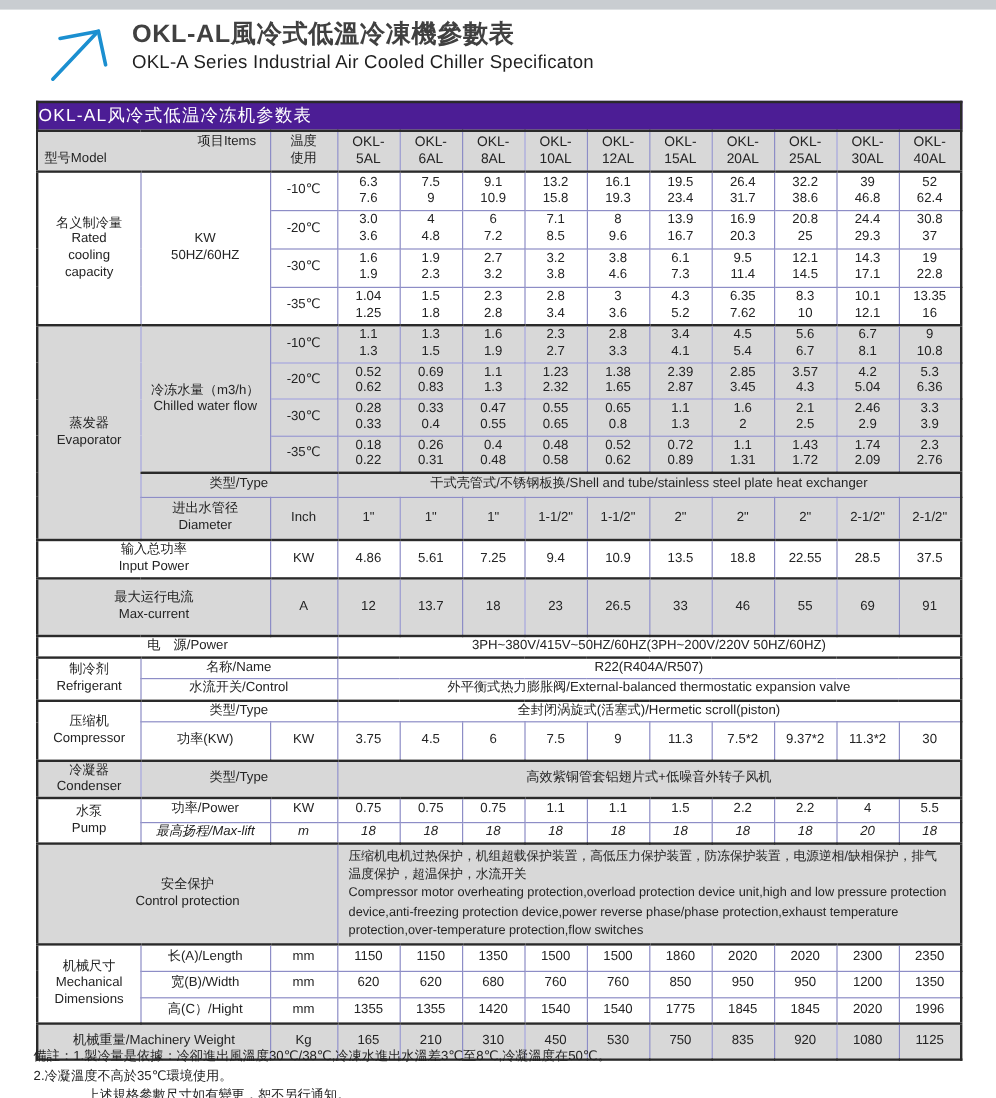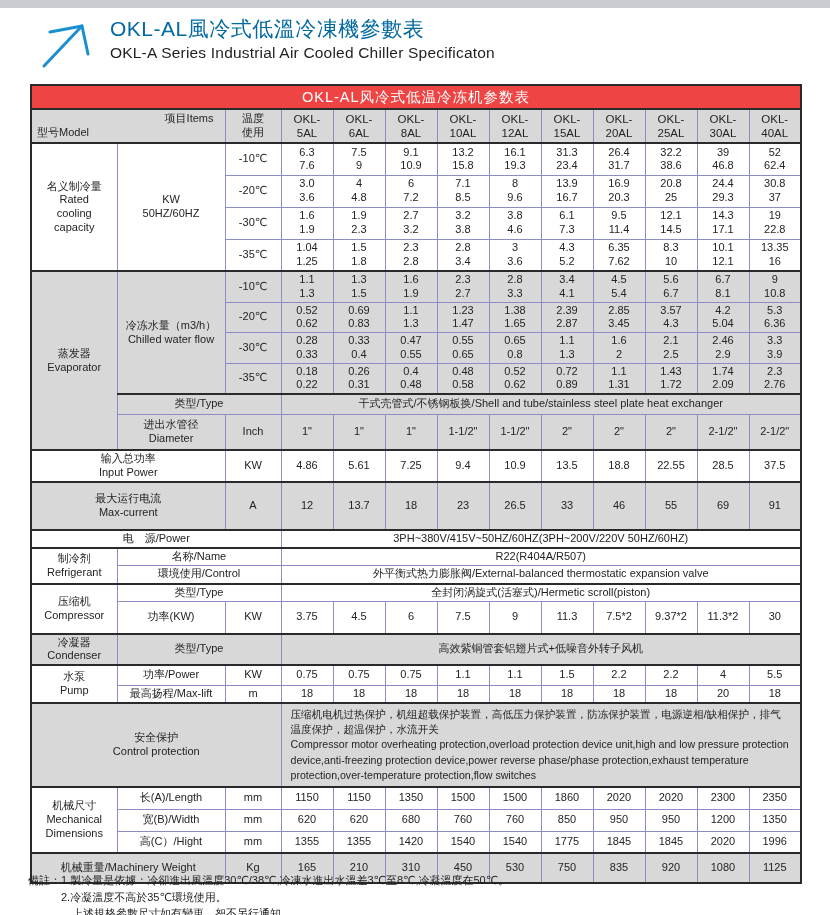--- a/index.html
+++ b/index.html
@@ -1,35 +1,35 @@
 <!DOCTYPE html>
 <html><head>
 <meta charset="utf-8">
 <style>
   html,body{margin:0;padding:0;}
   body{width:830px;height:915px;background:#ffffff;font-family:"Liberation Sans","DejaVu Sans",sans-serif;}
   .page{position:relative;width:830px;height:915px;background:#fff;overflow:hidden;}
   .top-strip{position:absolute;top:0;left:0;width:830px;height:8px;background:#c9cdd1;}
   .header{position:absolute;top:16px;left:36px;display:flex;align-items:flex-start;gap:16px;}
   .logo{width:58px;height:54px;flex:0 0 auto;margin-top:2px;}
-  .titles h1{margin:0;font-size:21px;font-weight:400;color:#0369a1;letter-spacing:0.5px;line-height:1.25;}
+  .titles h1{margin:0;font-size:21px;font-weight:700;color:#404040;letter-spacing:0.5px;line-height:1.25;}
   .titles h2{margin:2px 0 4px 0;font-size:15.5px;font-weight:500;color:#1f1f1f;letter-spacing:0.2px;}
   .table-wrap{position:absolute;top:84px;left:30px;width:772px;}
-  .table-title{height:22px;background:#ef4444;color:#ffffff;text-align:center;font-size:14.5px;line-height:22px;font-weight:500;border:2px solid #2a2a2a;border-bottom:none;letter-spacing:1px;}
+  .table-title{height:22px;background:#4c1d95;color:#ffffff;text-align:left;font-size:14.5px;line-height:22px;font-weight:500;border:2px solid #2a2a2a;border-bottom:none;letter-spacing:1px;}
   table{border-collapse:collapse;width:100%;table-layout:fixed;border:2px solid #2a2a2a;}
   td{border:1px solid #8d8dc6;text-align:center;vertical-align:middle;font-size:11px;line-height:1.25;white-space:pre-line;padding:1px 2px;color:#242424;overflow:hidden;}
   tr.gray td{background:#d8d8d8;}
   tr.sec td{border-top:2px solid #2a2a2a;}
   td.left{text-align:left;padding:3px 9px;font-size:10.6px;line-height:1.42;}
   td.model{font-size:11.5px;}
   td.diag{position:relative;padding:0;background-image:linear-gradient(to bottom right,transparent calc(50% - 0.6px),#8d8dc6 calc(50% - 0.6px),#8d8dc6 calc(50% + 0.6px),transparent calc(50% + 0.6px));}
   td.diag .bl{position:absolute;left:5px;bottom:2px;font-size:11px;}
   td.diag .tr{position:absolute;right:11px;top:2px;font-size:11px;}
   .notes{position:absolute;left:28px;top:872px;font-size:11px;color:#1f1f1f;line-height:1.5;}
-  .notes .n2{margin-left:33px;}
+  .notes .n2{}
   .notes .n3{margin-left:44px;}
 </style>
 </head>
 <body>
 
 <div class="page">
   <div class="top-strip"></div>
 
   <div class="header">
     <svg class="logo" viewBox="0 0 58 54">
@@ -98,21 +98,21 @@
             <td>6.3
 7.6</td>
             <td>7.5
 9</td>
             <td>9.1
 10.9</td>
             <td>13.2
 15.8</td>
             <td>16.1
 19.3</td>
-            <td>31.3
+            <td>19.5
 23.4</td>
             <td>26.4
 31.7</td>
             <td>32.2
 38.6</td>
             <td>39
 46.8</td>
             <td>52
 62.4</td>
           </tr>
@@ -214,21 +214,21 @@
           </tr>
           <tr class="gray" style="height: 30px;">
             <td>-20℃</td>
             <td>0.52
 0.62</td>
             <td>0.69
 0.83</td>
             <td>1.1
 1.3</td>
             <td>1.23
-1.47</td>
+2.32</td>
             <td>1.38
 1.65</td>
             <td>2.39
 2.87</td>
             <td>2.85
 3.45</td>
             <td>3.57
 4.3</td>
             <td>4.2
 5.04</td>
@@ -334,21 +334,21 @@
             <td colspan="3">电　源/Power</td>
             <td colspan="10">3PH~380V/415V~50HZ/60HZ(3PH~200V/220V  50HZ/60HZ)</td>
           </tr>
           <tr class="sec" style="height: 18px;">
             <td rowspan="2">制冷剂
 Refrigerant</td>
             <td colspan="2">名称/Name</td>
             <td colspan="10">R22(R404A/R507)</td>
           </tr>
           <tr style="height: 18px;">
-            <td colspan="2">環境使用/Control</td>
+            <td colspan="2">水流开关/Control</td>
             <td colspan="10">外平衡式热力膨胀阀/External-balanced thermostatic expansion valve</td>
           </tr>
           <tr class="sec" style="height: 18px;">
             <td rowspan="2">压缩机
 Compressor</td>
             <td colspan="2">类型/Type</td>
             <td colspan="10">全封闭涡旋式(活塞式)/Hermetic scroll(piston)</td>
           </tr>
           <tr style="height: 32px;">
             <td>功率(KW)</td>
@@ -379,21 +379,21 @@
             <td>0.75</td>
             <td>0.75</td>
             <td>1.1</td>
             <td>1.1</td>
             <td>1.5</td>
             <td>2.2</td>
             <td>2.2</td>
             <td>4</td>
             <td>5.5</td>
           </tr>
-          <tr style="height: 18px;">
+          <tr style="height: 18px; font-style: italic;">
             <td>最高扬程/Max-lift</td>
             <td>m</td>
             <td>18</td>
             <td>18</td>
             <td>18</td>
             <td>18</td>
             <td>18</td>
             <td>18</td>
             <td>18</td>
             <td>18</td>

